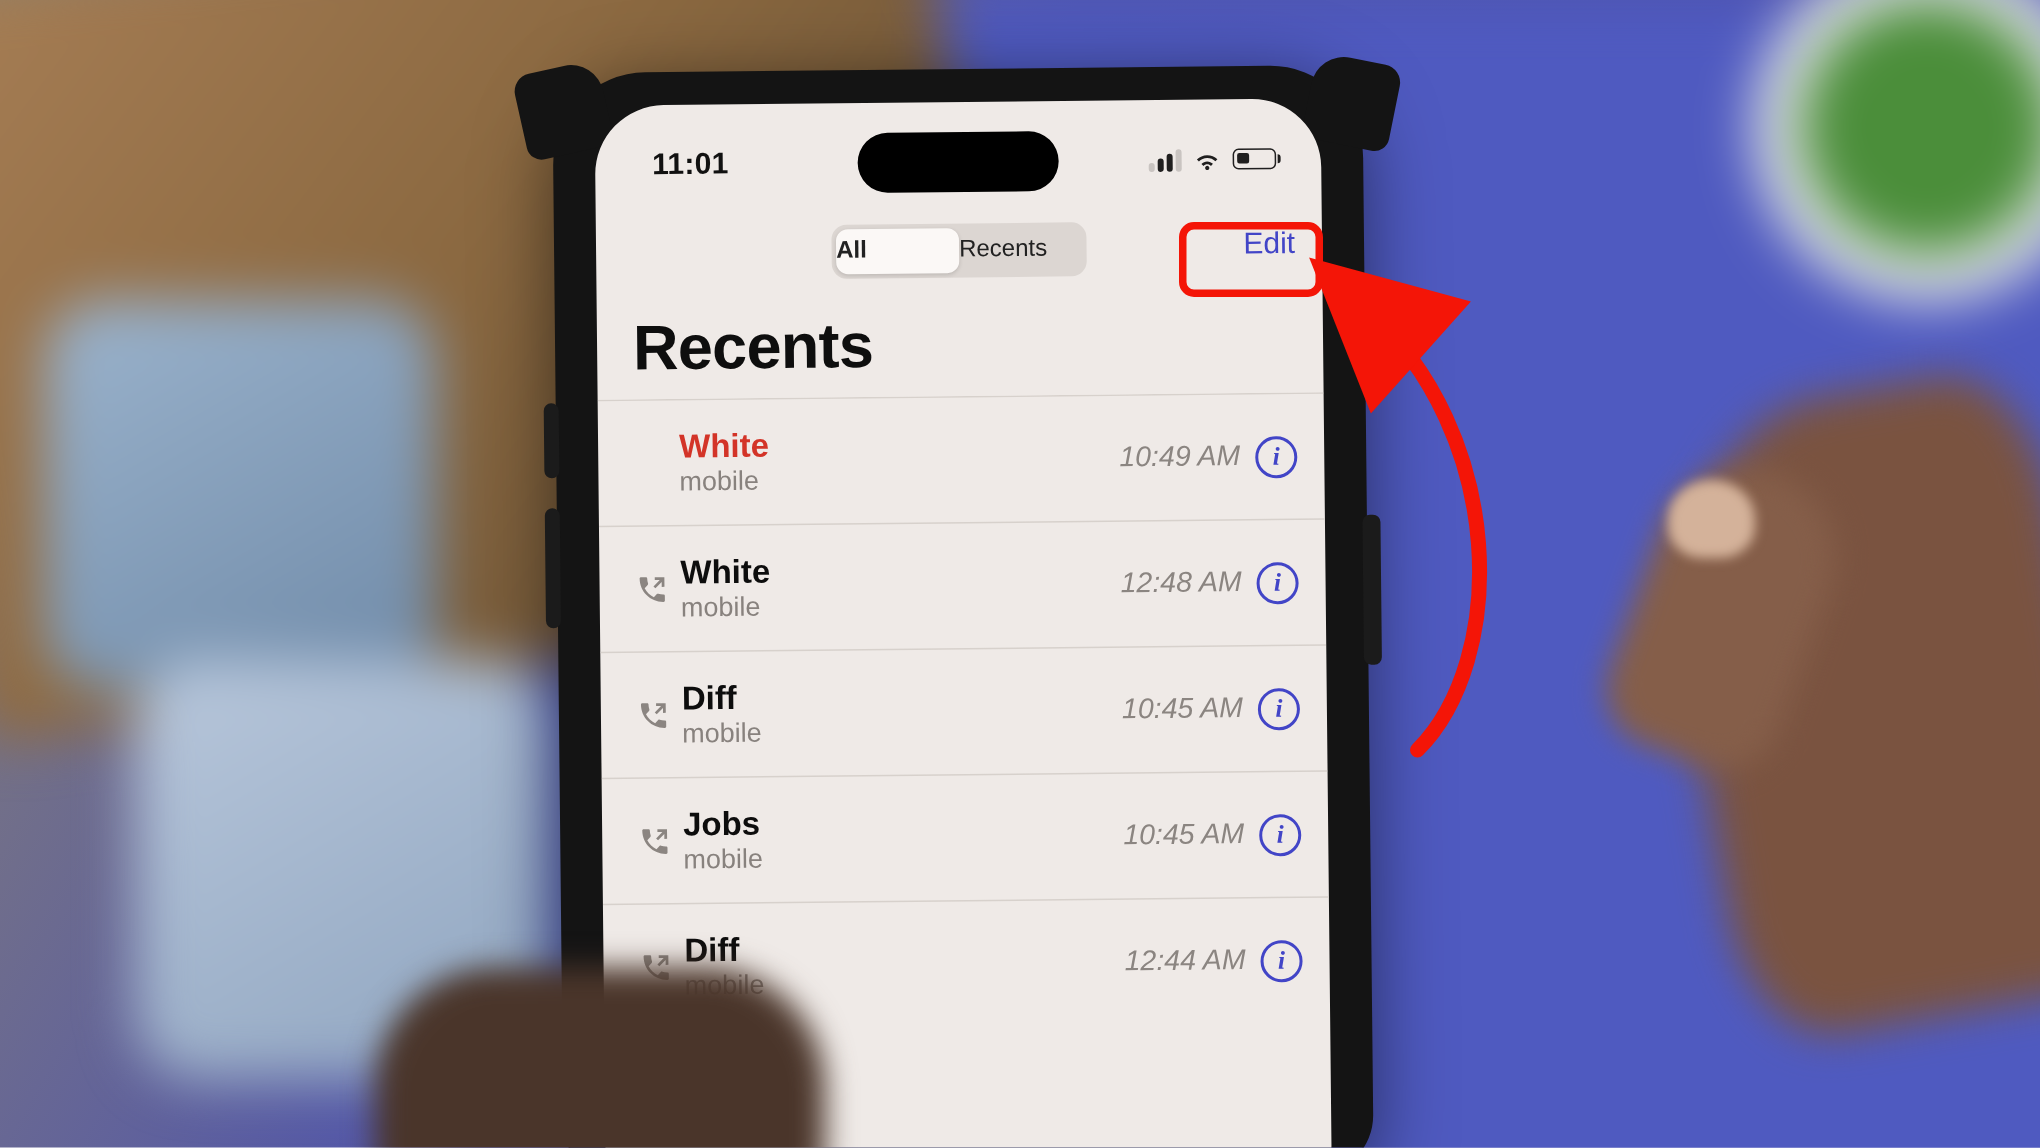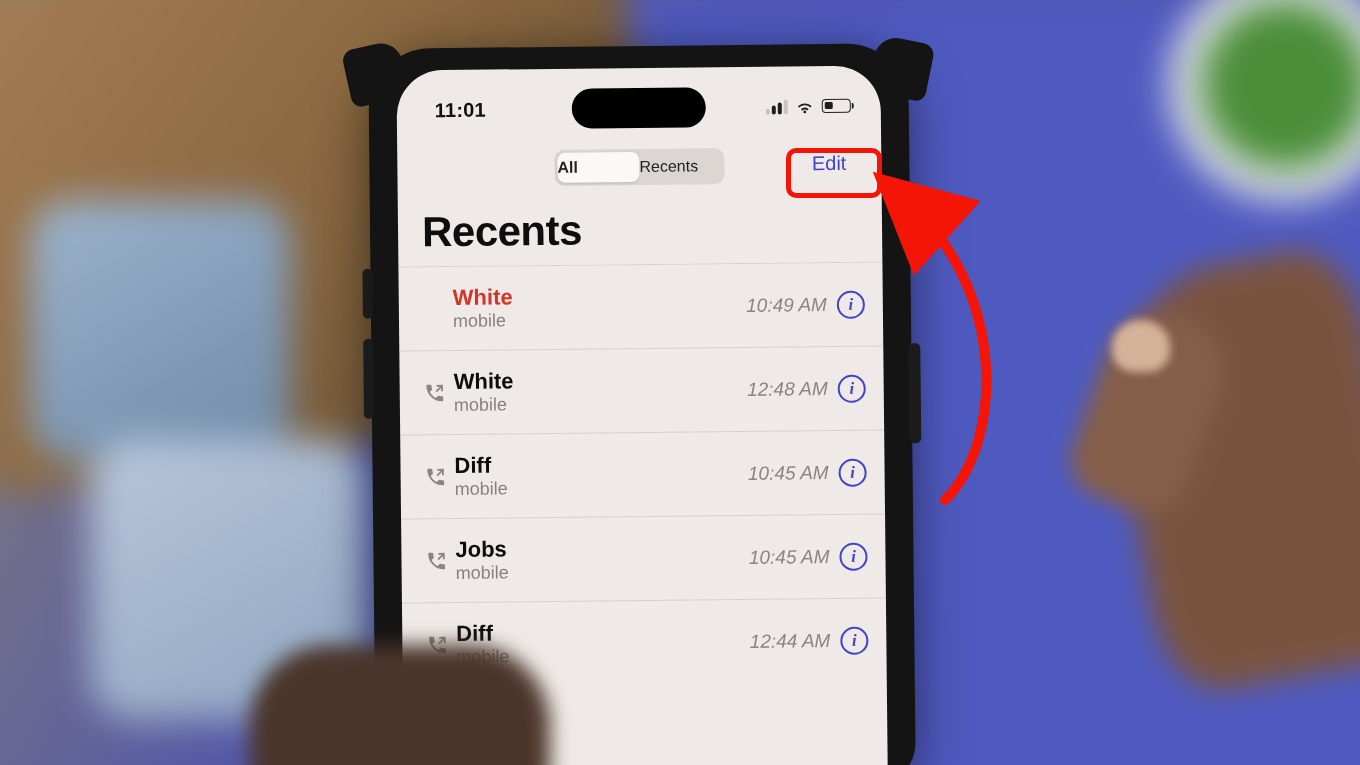--- a/index.html
+++ b/index.html
@@ -247,21 +247,21 @@
       color: #222;
       cursor: pointer;
     }
     .segmented .seg.selected {
       background: #fbf8f6;
       box-shadow: 0 1px 3px rgba(0,0,0,.15);
       font-weight: 600;
     }
     .edit-btn {
       position: absolute;
-      right: 21px;
+      right: 4px;
       top: 2px;
       height: 34px;
       line-height: 34px;
       padding: 0 14px;
       font-size: 20px;
       font-weight: 400;
       color: #4245c7;
       cursor: pointer;
     }
 

